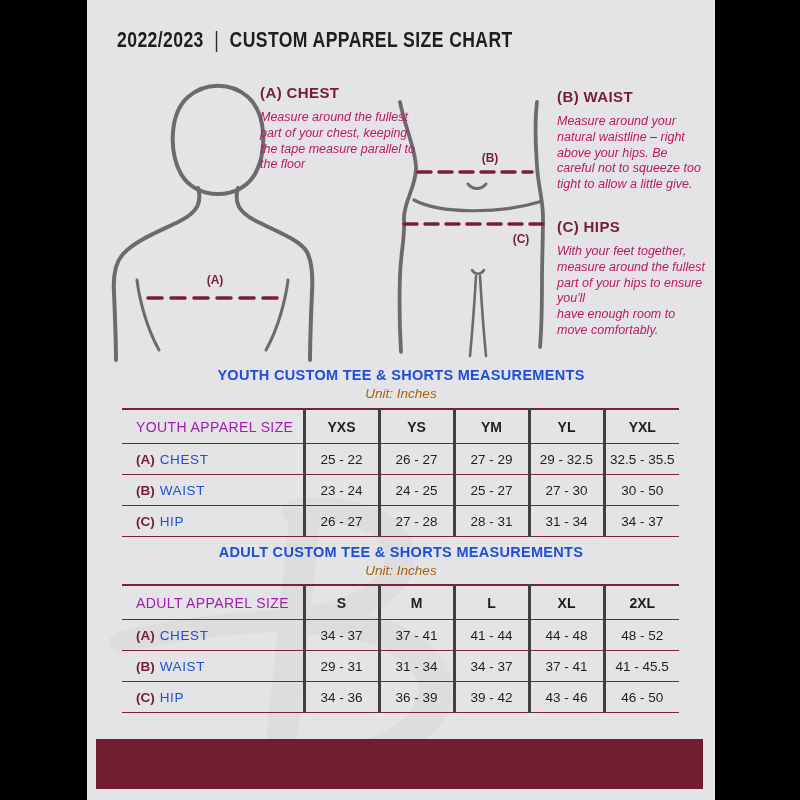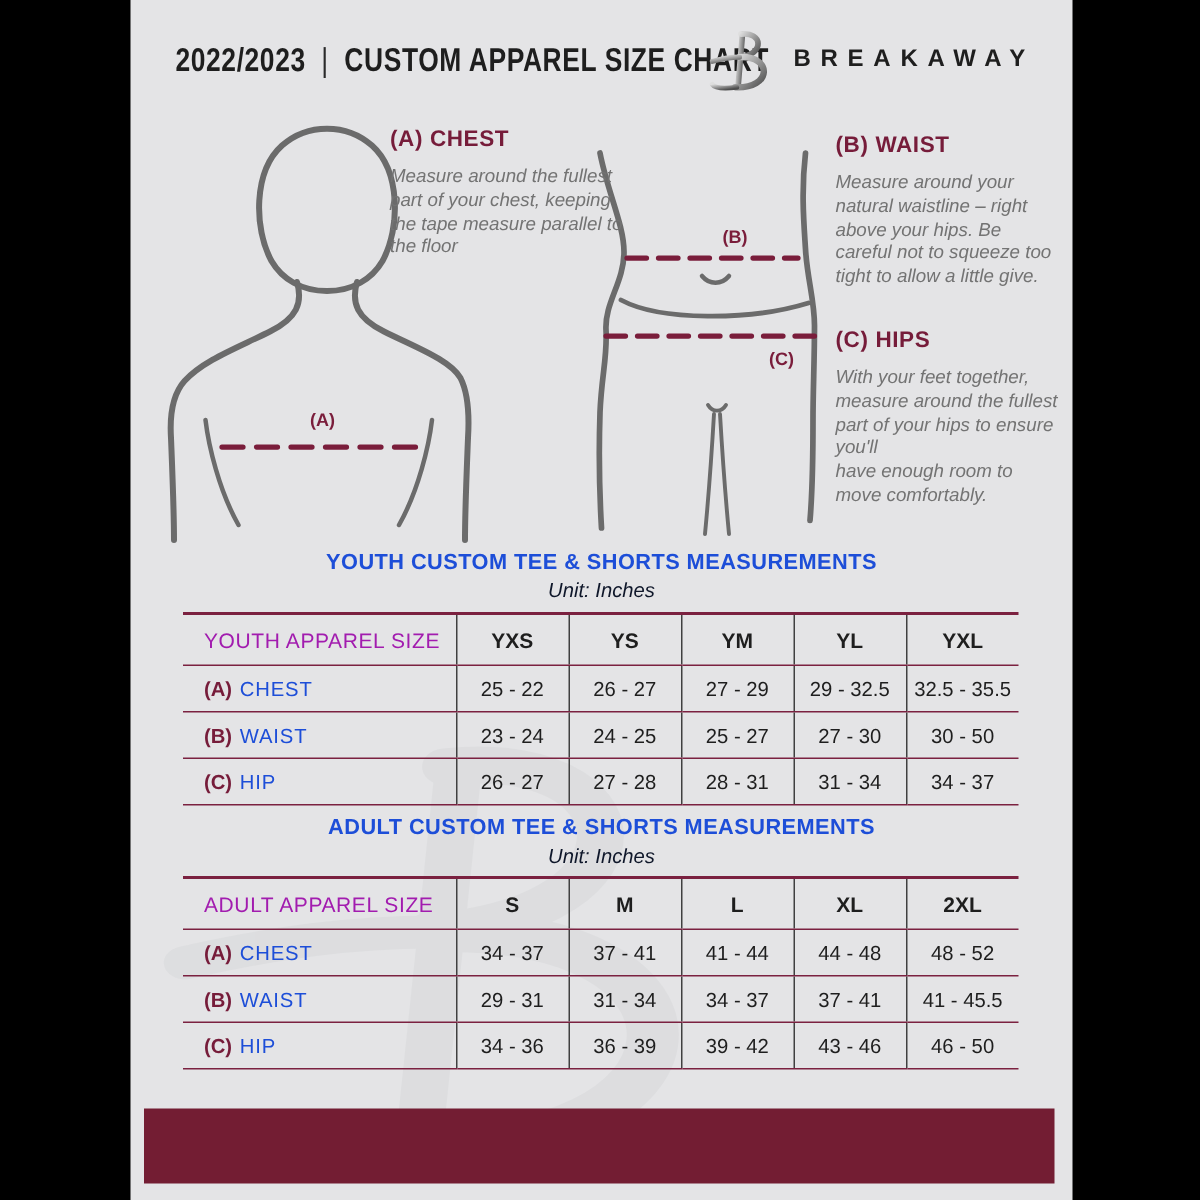--- a/index.html
+++ b/index.html
@@ -22,34 +22,34 @@
     transform:scaleX(0.8);transform-origin:left center;
     font-weight:bold;font-size:22px;letter-spacing:.5px;color:#1e1e1e;
   }
   .hdr-left .divider{padding:0 13px;font-weight:normal;color:#2a2a2a;}
   .hdr-right{position:absolute;right:25px;top:15px;height:50px;display:flex;align-items:center;gap:13px;}
   .brand{font-weight:bold;font-size:16px;letter-spacing:6.5px;color:#1e1e1e;}
   
   .fig{position:absolute;}
   .guide-col{position:absolute;}
   .guide-h{font-weight:bold;font-size:15px;letter-spacing:.4px;color:#761c3a;margin:0 0 9px 0;}
-  .guide-p{font-style:italic;font-size:12.5px;line-height:1.26;color:#737373;margin:0;white-space:pre-line;}
+  .guide-p{font-style:italic;font-size:12.5px;line-height:1.26;color:#be185d;margin:0;white-space:pre-line;}
   
   .sec-title{position:absolute;left:0;right:0;text-align:center;font-weight:bold;font-size:14.5px;letter-spacing:.3px;color:#1d4ed8;}
-  .sec-unit{position:absolute;left:0;right:0;text-align:center;font-style:italic;font-size:13.5px;color:#0f172a;}
+  .sec-unit{position:absolute;left:0;right:0;text-align:center;font-style:italic;font-size:13.5px;color:#a16207;}
   table.size{
     position:absolute;left:35px;width:557px;border-collapse:collapse;table-layout:fixed;
     border-top:2px solid #7b2140;
   }
   table.size td{
     border-bottom:1px solid #7b2140;height:30px;text-align:center;
     font-size:13.5px;color:#1e1e1e;padding:0;
   }
   table.size tr.head td{height:33px;font-weight:bold;font-size:14px;}
-  table.size td + td{border-left:1px solid #404040;}
+  table.size td + td{border-left:3px solid #404040;}
   table.size td.rowlabel{text-align:left;padding-left:14px;}
   table.size tr.head td.rowlabel{font-weight:normal;font-size:14px;color:#a21caf;letter-spacing:.4px;}
   .pfx{font-weight:bold;color:#761c3a;margin-right:5px;}
   .mname{color:#1d4ed8;letter-spacing:.6px;}
   
   .footer-bar{position:absolute;left:9px;top:739px;width:607px;height:50px;background:#731d33;}
 </style>
 </head>
 <body>
 
@@ -63,39 +63,20 @@
       <path d="M 3,25 C 10,23 16,22 22,22" stroke-width="3.2"></path>
       <path d="M 20,43 C 12,44 5,44 3,41" stroke-width="3.2"></path>
     </svg>
   </div>
 
   <div class="layer">
 
     <div class="hdr">
       <div class="hdr-left">
         <span>2022/2023</span><span class="divider">|</span><span>CUSTOM APPAREL SIZE CHART</span>
-      </div>
-      <div class="hdr-right">
-        <svg width="44" height="46" viewBox="0 0 46 48" fill="none" stroke-linecap="round">
-          <defs>
-            <linearGradient id="metal" x1="0" y1="0" x2="1" y2="1">
-              <stop offset="0" stop-color="#dedede"></stop>
-              <stop offset="0.5" stop-color="#979797"></stop>
-              <stop offset="1" stop-color="#4e4e4e"></stop>
-            </linearGradient>
-          </defs>
-          <g stroke="url(#metal)">
-            <path d="M 24,6 L 21,42" stroke-width="4"></path>
-            <path d="M 23,6 C 38,4 40,20 22,22" stroke-width="4"></path>
-            <path d="M 22,22 C 45,21 45,44 19,43" stroke-width="4.5"></path>
-            <path d="M 3,25 C 10,23 16,22 22,22" stroke-width="3.5"></path>
-            <path d="M 20,43 C 12,44 5,44 3,41" stroke-width="3.5"></path>
-          </g>
-        </svg>
-        <span class="brand">BREAKAWAY</span>
       </div>
     </div>
 
     <div class="fig" style="left:23px;top:82px;">
       <svg width="205" height="280" viewBox="0 0 205 280" fill="none" stroke-linecap="round">
         <g stroke="#6b6b6b" stroke-width="4">
           <path d="M 71,92 C 59,70 59,32 78,15 C 95,0 121,0 138,15 C 157,32 157,70 145,92 C 138,104 125,112 108,112 C 91,112 78,104 71,92"></path>
           <path d="M 88,106 C 92,120 88,130 70,139 C 48,150 26,158 13,172 C 5,181 3,194 4,210 C 5,235 6,258 6,278"></path>
           <path d="M 128,106 C 124,120 128,130 146,139 C 168,150 190,158 197,170 C 202,180 203,194 202,210 C 201,235 200,258 200,278"></path>
           <path d="M 27,198 C 29,215 36,245 49,268" stroke-width="3"></path>

